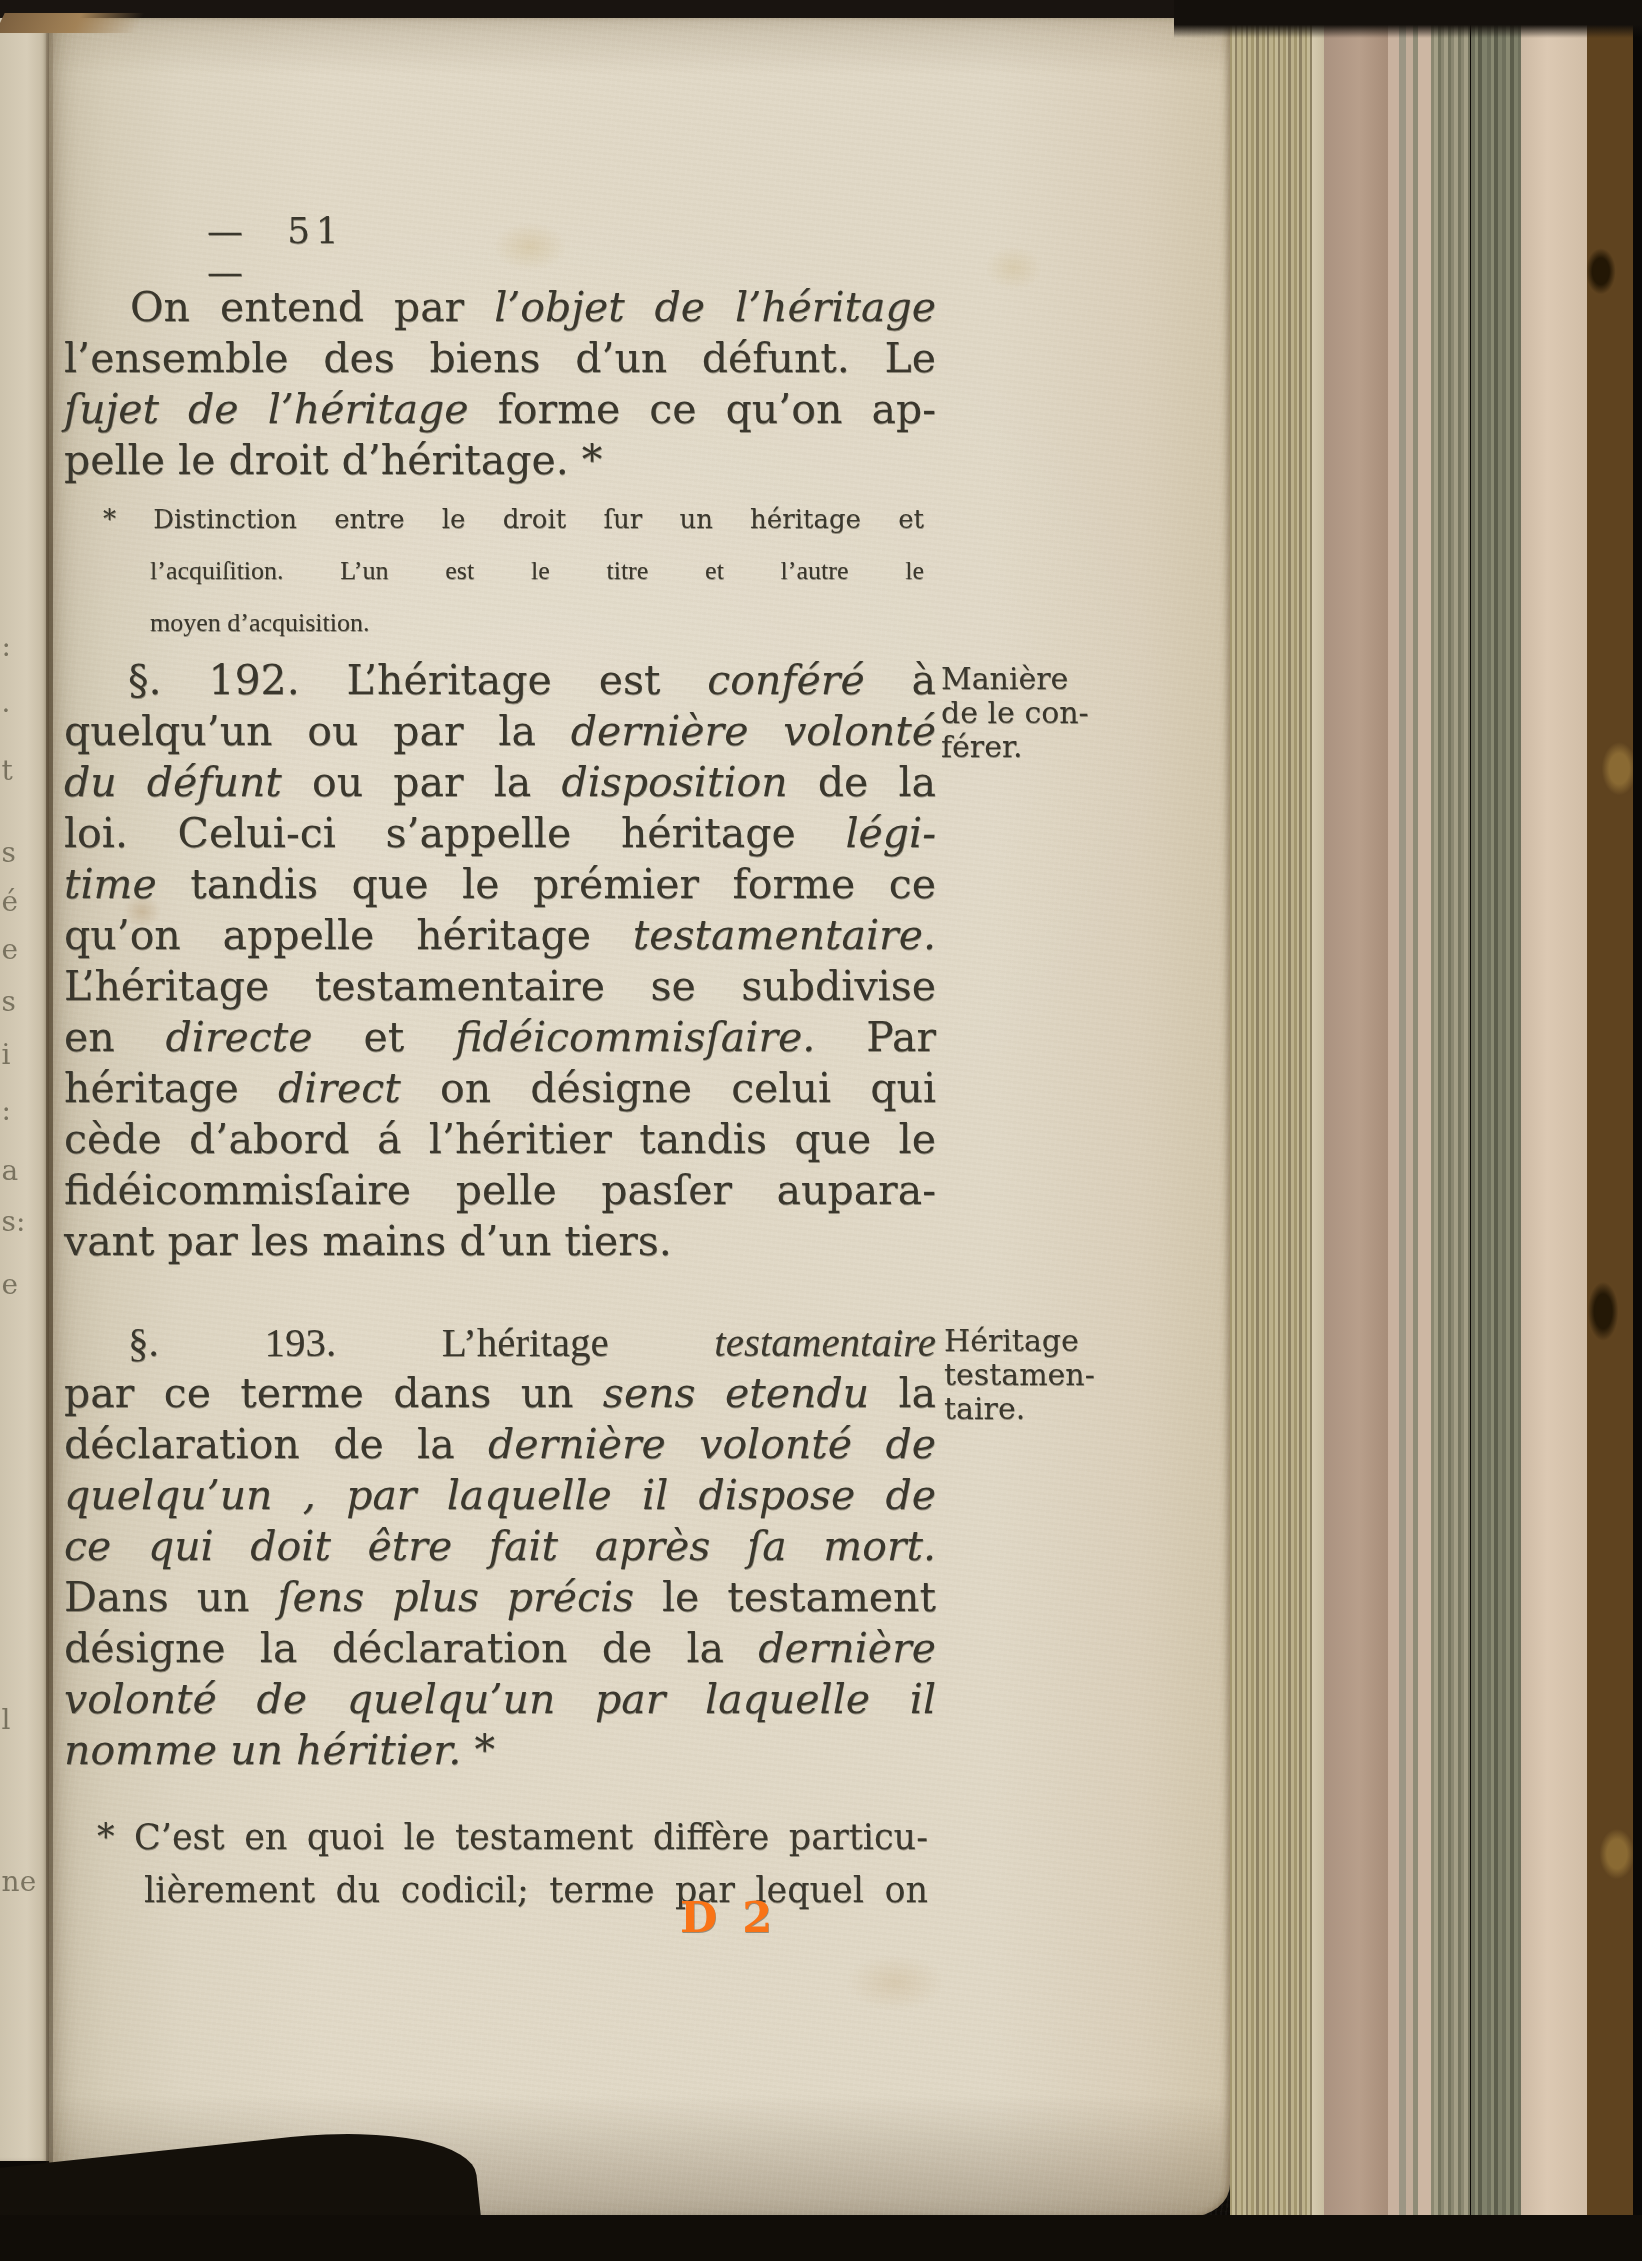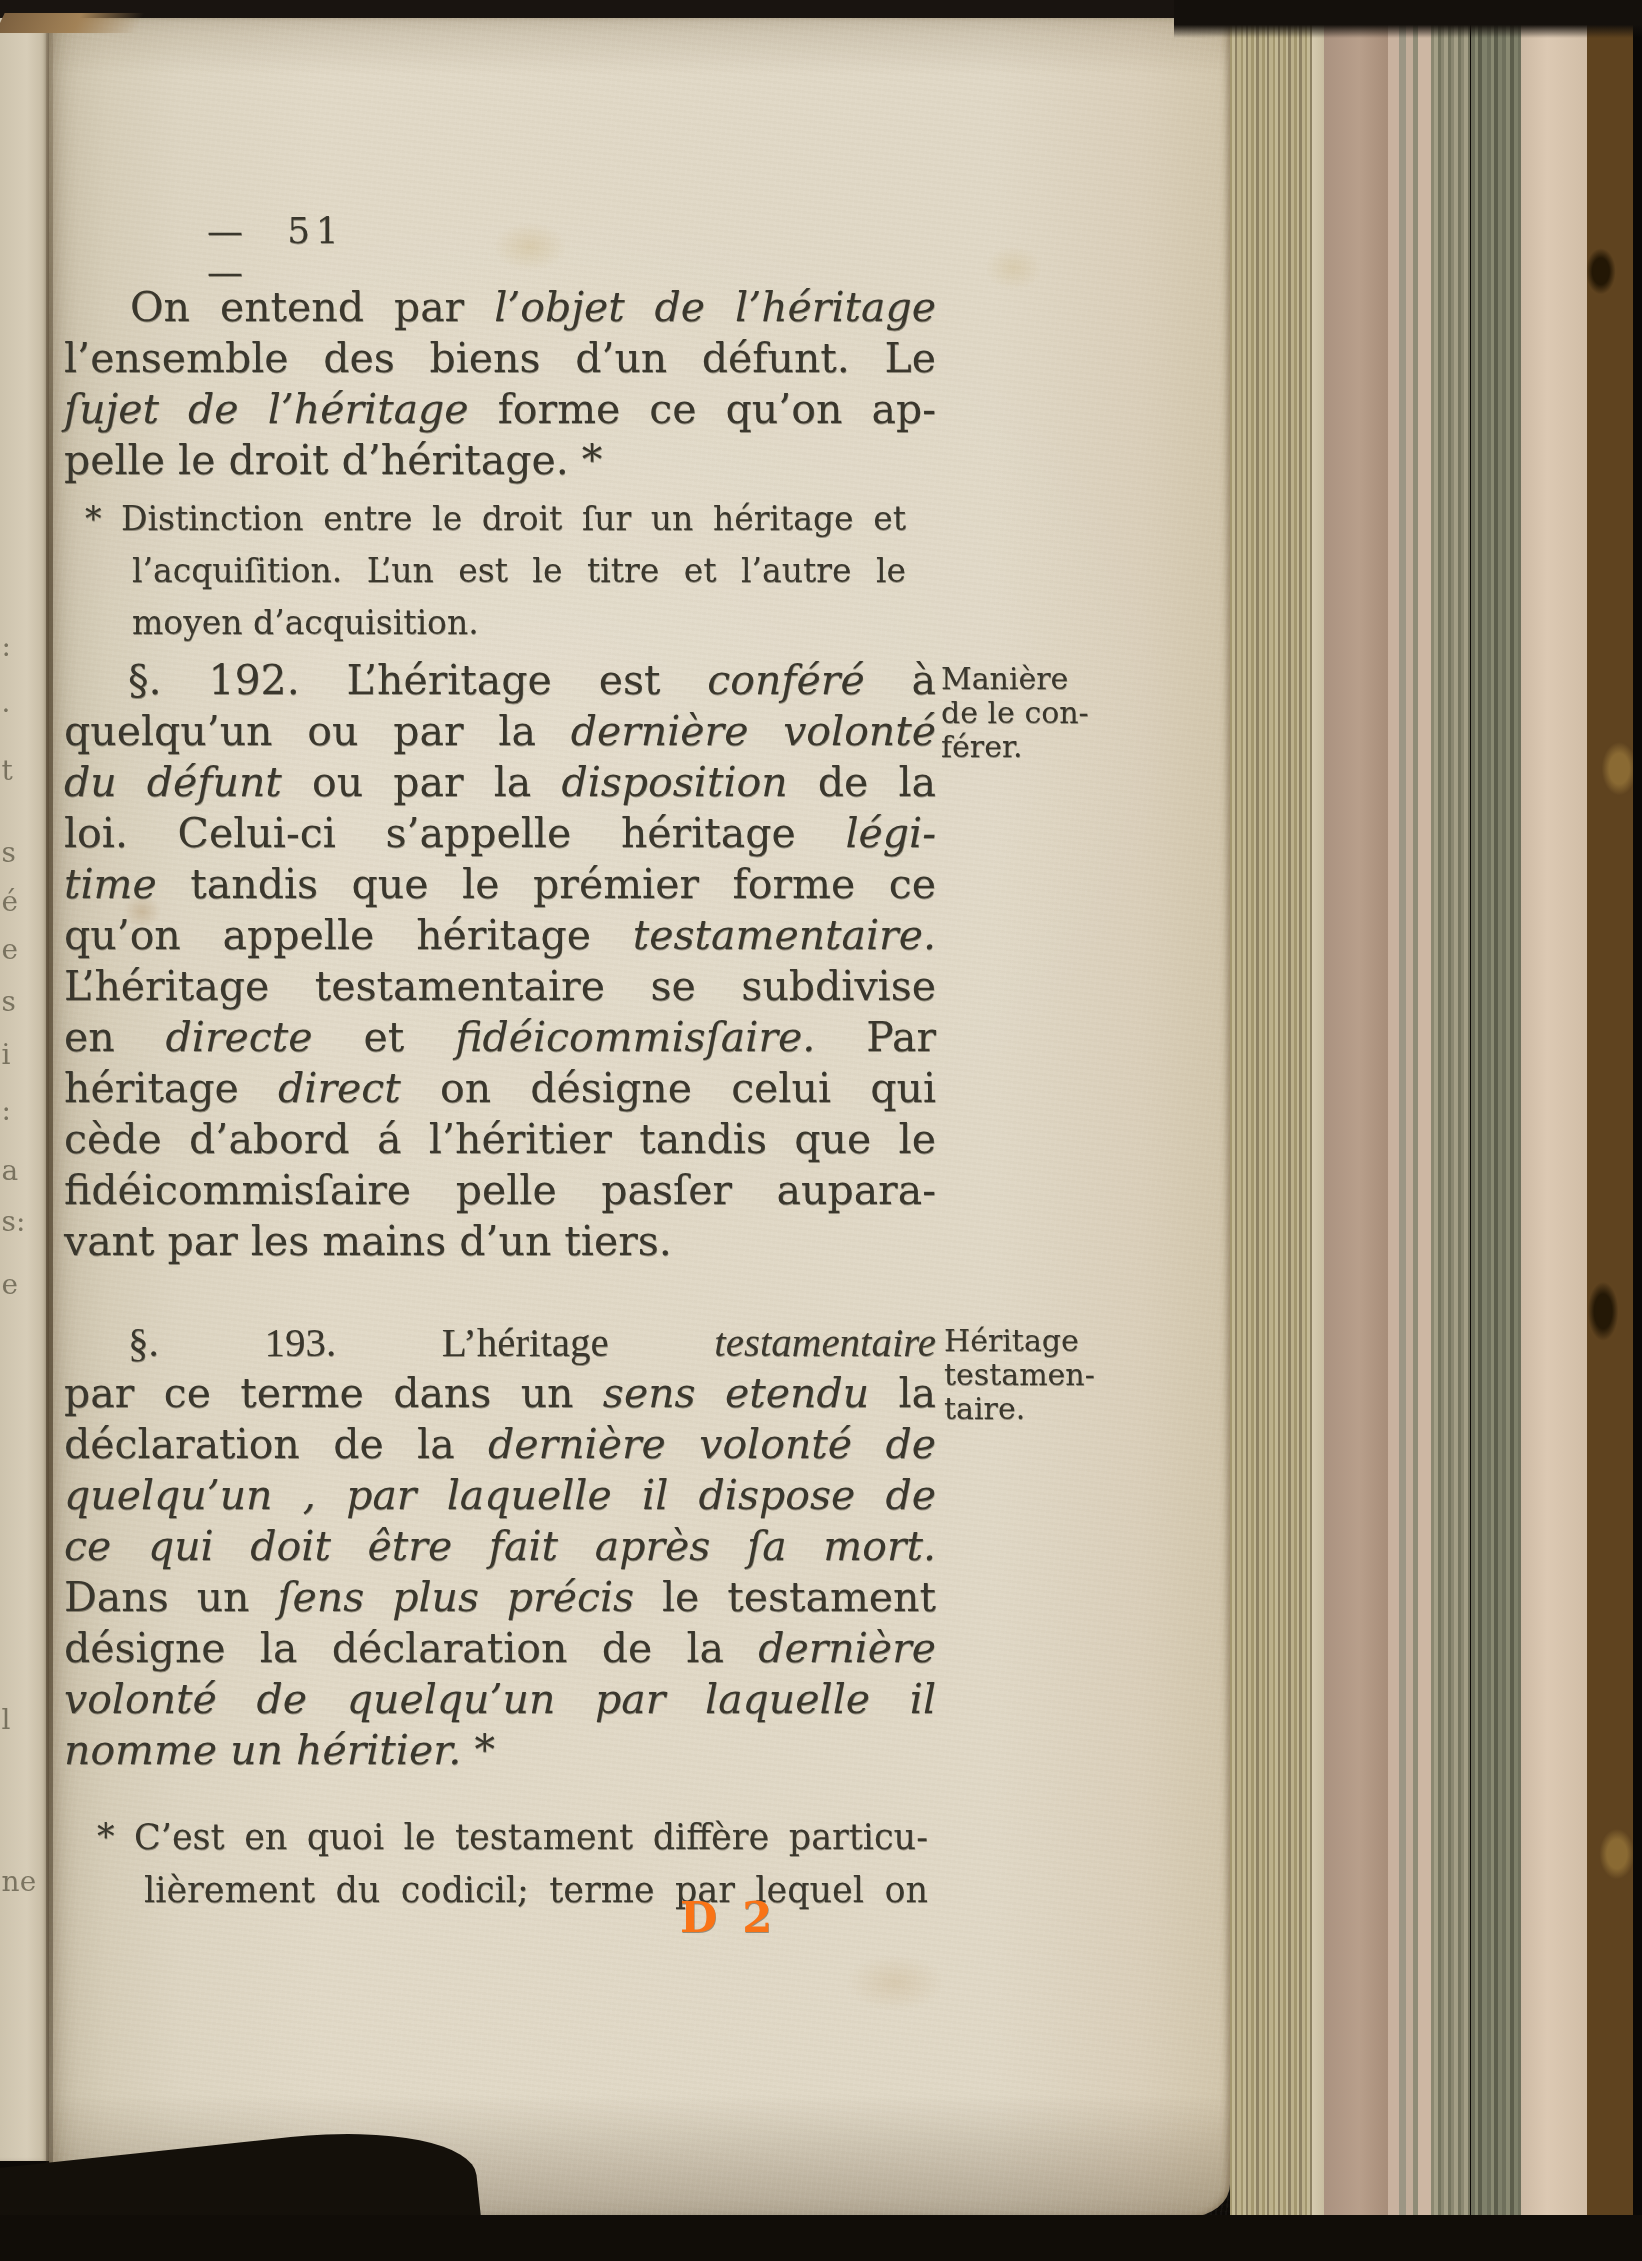--- a/index.html
+++ b/index.html
@@ -81,22 +81,22 @@
   .tblock{position:absolute;z-index:5;color:#3a372d;
     text-shadow:0.4px 0.5px 0.6px rgba(56,50,38,.45);}
   .tblock .line{text-align:justify;text-align-last:justify;}
   .tblock .line.noj{text-align:left;text-align-last:left;}
   .tblock .line .it{font-style:italic;}
 
   #page-number{left:207px;top:210px;width:197px;font-size:36px;line-height:41px;
     letter-spacing:5.7px;word-spacing:21.3px;}
   #para-intro{left:64px;top:282px;width:872px;font-size:41px;line-height:51px;}
   #para-intro .line.ind{text-indent:66px;}
-  #footnote-1{left:85px;top:493px;width:821px;font-size:33px;line-height:52px;}
-  #footnote-1 .line.ind{text-indent:47px;}
+  #footnote-1{left:103px;top:493px;width:821px;font-size:26px;line-height:52px;}
+  #footnote-1 .line.ind{text-indent:47px;font-family:Liberation Serif, serif;}
   #para-192{left:64px;top:655px;width:872px;font-size:41px;line-height:51px;}
   #para-192 .line.ind{text-indent:64px;}
   #margin-note-1{left:941px;top:662px;width:181px;font-size:30px;line-height:34px;}
   #margin-note-1 .mline,#margin-note-2 .mline{text-align:left;}
   #para-193{left:64px;top:1317px;width:872px;font-size:41px;line-height:51px;}
   #para-193 .line.ind{text-indent:64px;font-family:Liberation Serif, serif;}
   #margin-note-2{left:944px;top:1324px;width:181px;font-size:30px;line-height:34px;}
   #footnote-2{left:97px;top:1811px;width:831px;font-size:35px;line-height:53px;}
   #footnote-2 .line.ind{text-indent:47px;}
   #signature{left:680px;top:1893px;width:140px;font-size:43px;line-height:48px;

